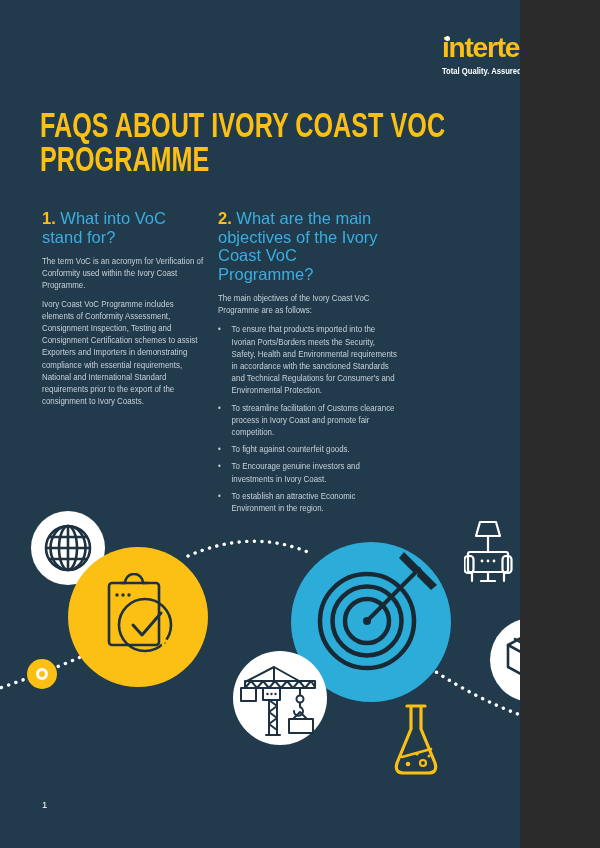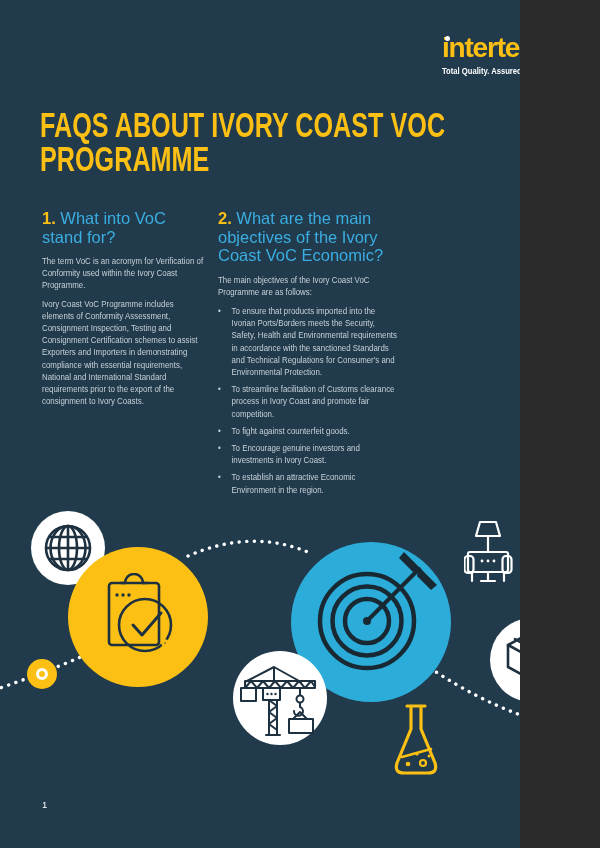--- a/index.html
+++ b/index.html
@@ -69,21 +69,21 @@
 
   <div class="col col1">
     <h2 class="q q1w"><span class="qnum">1.</span> <span>What into VoC stand for?</span></h2>
     <div class="copy">
       <p>The term VoC is an acronym for Verification of Conformity used within the Ivory Coast Programme.</p>
       <p>Ivory Coast VoC Programme includes elements of Conformity Assessment, Consignment Inspection, Testing and Consignment Certification schemes to assist Exporters and Importers in demonstrating compliance with essential requirements, National and International Standard requirements prior to the export of the consignment to Ivory Coasts.</p>
     </div>
   </div>
 
   <div class="col col2">
-    <h2 class="q q2w"><span class="qnum">2.</span> <span>What are the main objectives of the Ivory Coast VoC Economic?</span></h2>
+    <h2 class="q q2w"><span class="qnum">2.</span> <span>What are the main objectives of the Ivory Coast VoC Programme?</span></h2>
     <div class="copy">
       <p>The main objectives of the Ivory Coast VoC Programme are as follows:</p>
       <div class="bullets">
         <div class="bullet">
             <span class="bmark">•</span>
             <span class="btext">To ensure that products imported into the Ivorian Ports/Borders meets the Security, Safety, Health and Environmental requirements in accordance with the sanctioned Standards and Technical Regulations for Consumer's and Environmental Protection.</span>
           </div>
         <div class="bullet">
             <span class="bmark">•</span>
             <span class="btext">To streamline facilitation of Customs clearance process in Ivory Coast and promote fair competition.</span>

